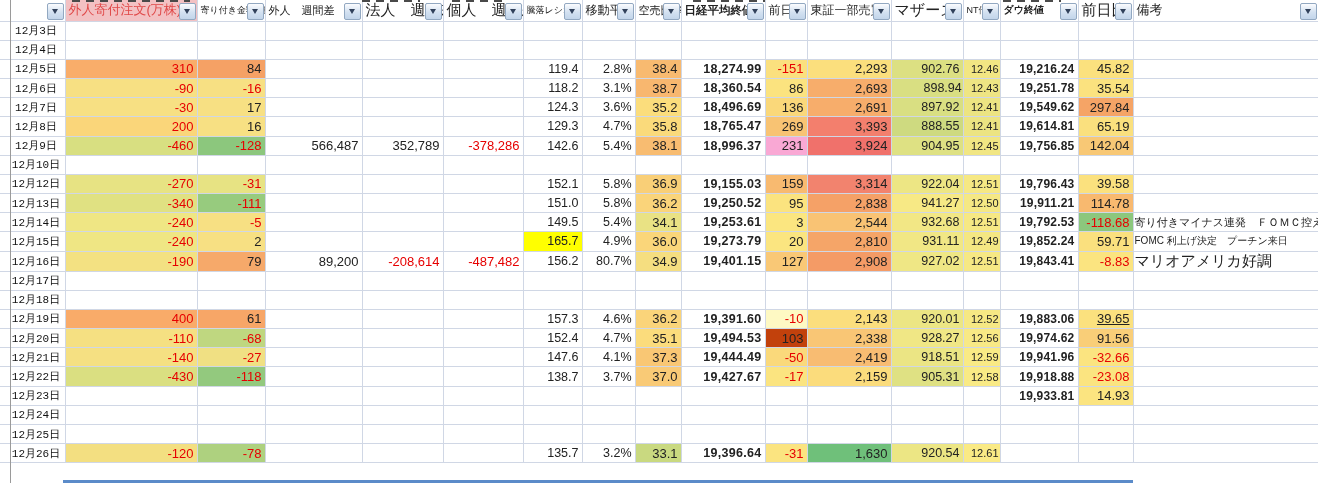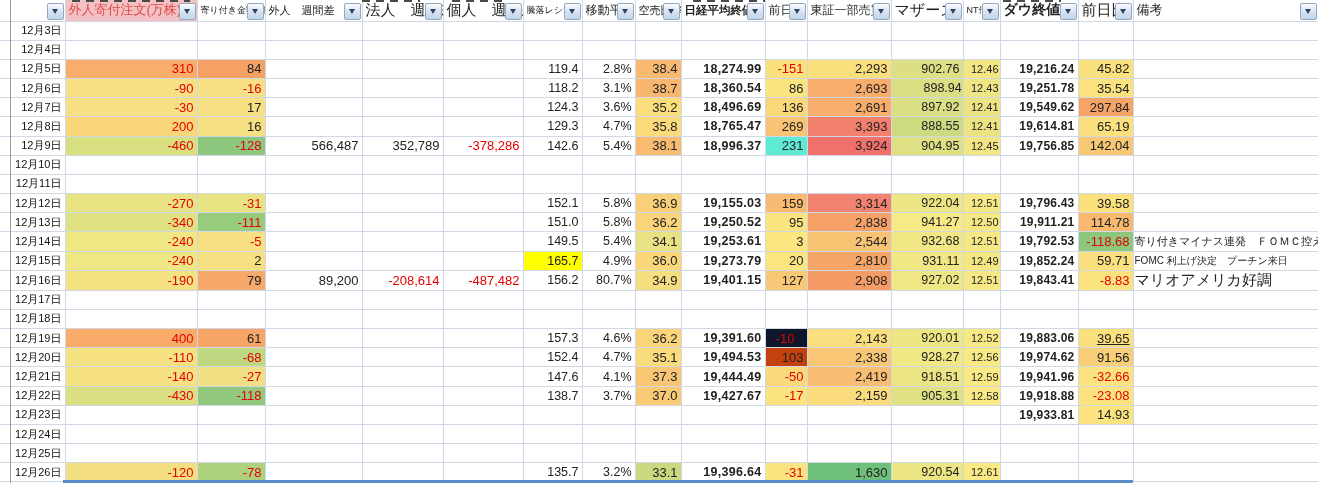--- a/index.html
+++ b/index.html
@@ -7,31 +7,31 @@
          font-family:"Liberation Sans",sans-serif;color:#222;}
   table{border-collapse:collapse;table-layout:fixed;width:1318px;}
   th,td{border-right:1px solid #D0D7E5;border-bottom:1px solid #D0D7E5;
         padding:0 3px 0 1px;white-space:nowrap;overflow:hidden;box-sizing:border-box;}
   thead tr{height:21px;}
   tbody tr{height:19.18px;}
   th{position:relative;font-weight:normal;text-align:left;font-size:13px;
      padding-left:3px;background:#fff;vertical-align:middle;}
   td{font-size:13px;vertical-align:middle;}
   td.num{text-align:right;}
-  td.date{text-align:right;font-size:11px;padding-left:0;color:#111;}
+  td.date{text-align:center;font-size:11px;padding-left:0;color:#111;font-family:Liberation Mono, monospace;}
   td.stub,th.stub{padding:0;}
   .red{color:#E60000;}
   
   .h-pink{background:#F3C1C3;color:#E04848;font-size:13px;}
   .h-tiny{font-size:9px;}
   .h-small{font-size:11px;}
   .h-mid{font-size:12px;}
   .h-big{font-size:15px;}
   .h-nikkei{font-weight:bold;font-size:11.5px;}
-  .h-dow{font-weight:bold;font-size:14px;}
+  .h-dow{font-weight:bold;font-size:10px;}
   
   .col-nikkei_close{font-weight:bold;font-size:12.5px;letter-spacing:.3px;}
   .col-dow_close{font-weight:bold;font-size:12px;letter-spacing:.2px;}
   .col-nt_ratio{font-size:11px;padding-right:1px;}
   .col-mothers,.col-toraku_ratio,.col-moving_avg{font-size:12.5px;}
   .col-remarks{text-align:left;font-size:13px;}
   .biko-s{font-size:11px;}
   .biko-xs{font-size:10px;}
   .biko-l{font-size:15px;}
   
@@ -256,51 +256,31 @@
           <td class="date">12月9日</td>
           <td class="num col-gaijin_orders red" style="background: rgb(216, 223, 129);">-460</td>
           <td class="num col-opening_amount red" style="background: rgb(140, 199, 125);">-128</td>
           <td class="num col-gaijin_week">566,487</td>
           <td class="num col-hojin_week">352,789</td>
           <td class="num col-kojin_week red">-378,286</td>
           <td class="num col-toraku_ratio">142.6</td>
           <td class="num col-moving_avg">5.4%</td>
           <td class="num col-short_ratio" style="background: rgb(248, 188, 113);">38.1</td>
           <td class="num col-nikkei_close">18,996.37</td>
-          <td class="num col-nikkei_diff" style="background: #5eead4; padding-left: 12px;">231</td>
+          <td class="num col-nikkei_diff" style="background: #f9a8d4; padding-left: 12px;">231</td>
           <td class="num col-tosho_volume" style="background: rgb(240, 113, 107);">3,924</td>
           <td class="num col-mothers" style="background: rgb(222, 225, 131);">904.95</td>
           <td class="num col-nt_ratio" style="background: rgb(241, 230, 131);">12.45</td>
           <td class="num col-dow_close">19,756.85</td>
           <td class="num col-dow_diff" style="background: rgb(248, 200, 117);">142.04</td>
           <td class="col-remarks"></td>
         </tr>
         <tr>
           <td class="stub"></td>
           <td class="date">12月10日</td>
-          <td class="num col-gaijin_orders"></td>
-          <td class="num col-opening_amount"></td>
-          <td class="num col-gaijin_week"></td>
-          <td class="num col-hojin_week"></td>
-          <td class="num col-kojin_week"></td>
-          <td class="num col-toraku_ratio"></td>
-          <td class="num col-moving_avg"></td>
-          <td class="num col-short_ratio"></td>
-          <td class="num col-nikkei_close"></td>
-          <td class="num col-nikkei_diff"></td>
-          <td class="num col-tosho_volume"></td>
-          <td class="num col-mothers"></td>
-          <td class="num col-nt_ratio"></td>
-          <td class="num col-dow_close"></td>
-          <td class="num col-dow_diff"></td>
-          <td class="col-remarks"></td>
-        </tr>
-        <tr>
-          <td class="stub"></td>
-          <td class="date">12月11日</td>
           <td class="num col-gaijin_orders"></td>
           <td class="num col-opening_amount"></td>
           <td class="num col-gaijin_week"></td>
           <td class="num col-hojin_week"></td>
           <td class="num col-kojin_week"></td>
           <td class="num col-toraku_ratio"></td>
           <td class="num col-moving_avg"></td>
           <td class="num col-short_ratio"></td>
           <td class="num col-nikkei_close"></td>
           <td class="num col-nikkei_diff"></td>
@@ -456,21 +436,21 @@
           <td class="date">12月19日</td>
           <td class="num col-gaijin_orders red" style="background: rgb(249, 171, 105);">400</td>
           <td class="num col-opening_amount" style="background: rgb(247, 166, 103);">61</td>
           <td class="num col-gaijin_week"></td>
           <td class="num col-hojin_week"></td>
           <td class="num col-kojin_week"></td>
           <td class="num col-toraku_ratio">157.3</td>
           <td class="num col-moving_avg">4.6%</td>
           <td class="num col-short_ratio" style="background: rgb(250, 212, 122);">36.2</td>
           <td class="num col-nikkei_close">19,391.60</td>
-          <td class="num col-nikkei_diff red" style="background: #0f172a; text-align: center;">-10</td>
+          <td class="num col-nikkei_diff red" style="background: #fef9c3;">-10</td>
           <td class="num col-tosho_volume" style="background: rgb(251, 222, 125);">2,143</td>
           <td class="num col-mothers" style="background: rgb(236, 230, 132);">920.01</td>
           <td class="num col-nt_ratio" style="background: rgb(246, 232, 132);">12.52</td>
           <td class="num col-dow_close">19,883.06</td>
           <td class="num col-dow_diff" style="background: rgb(251, 225, 126); text-decoration: underline;">39.65</td>
           <td class="col-remarks"></td>
         </tr>
         <tr>
           <td class="stub"></td>
           <td class="date">12月20日</td>

